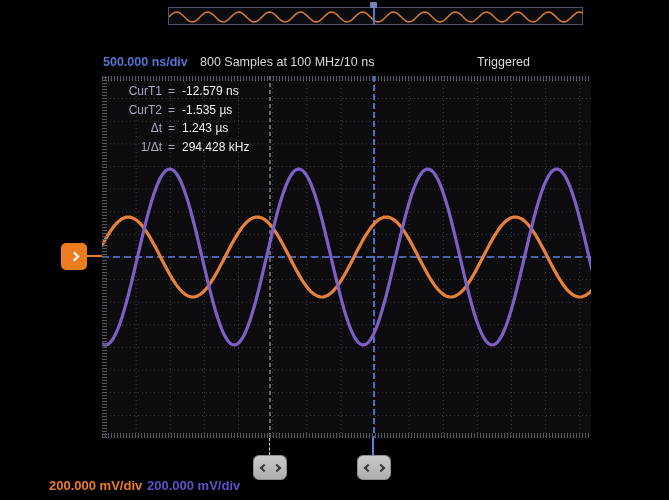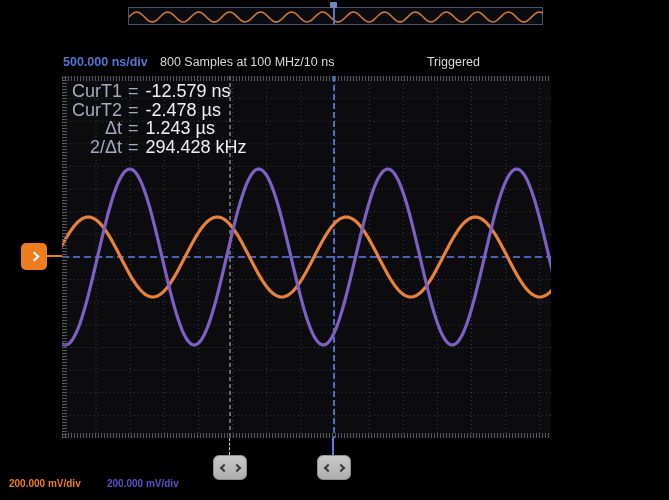--- a/index.html
+++ b/index.html
@@ -5,48 +5,48 @@
   :root{
     --ch1:#ee7d20; --ch1-wave:#e8813a;
     --ch2:#5f50c9; --ch2-wave:#7d60c6;
     --accent:#5674d2; --cursor-blue:#5b7de6; --cursor-gray:#cfcfcf;
     --handle-gray:#bdbdbd; --grid:#3c3c44; --tick:#56565e;
     --label-text:#a4abc0; --value-text:#f0f0f0; --white-text:#d9d9d9;
   }
   *{margin:0;padding:0;box-sizing:border-box;}
   html,body{background:#000;}
   body{font-family:"Liberation Sans","DejaVu Sans",sans-serif;}
-  .page{position:relative;width:551px;height:500px;background:#000;overflow:hidden;}
+  .page{position:relative;width:551px;height:500px;background:#000;overflow:hidden;margin-left:40px;}
 
   
   .preview{position:absolute;left:128px;top:7px;width:415px;height:18px;
            background:#0a0b0e;border:1px solid #46536f;}
   .preview svg{position:absolute;left:0;top:0;}
   .trig-marker{position:absolute;left:330px;top:2px;width:7px;height:6px;
                background:#7186bb;border-radius:1px;}
   .trig-stem{position:absolute;left:333px;top:8px;width:2px;height:17px;background:#5b74c8;}
 
   
   .hdr{position:absolute;top:55px;font-size:12.5px;white-space:nowrap;}
   .timebase{left:63px;color:var(--accent);font-weight:bold;}
   .samples{left:160px;color:var(--white-text);}
-  .status{right:71px;color:var(--white-text);}
+  .status{right:61px;color:var(--white-text);}
 
   
   .plot{position:absolute;left:62px;top:76px;width:546px;height:362px;background:#0c0c0e;}
   .plot svg{position:absolute;left:0;top:0;}
   .comb{position:absolute;}
   .comb.h{left:0;right:0;height:5px;
           background:repeating-linear-gradient(90deg,var(--tick) 0 1px,transparent 1px 3px);}
   .comb.v{top:0;bottom:0;width:5px;
           background:repeating-linear-gradient(0deg,var(--tick) 0 1px,transparent 1px 3px);}
   .comb.top{top:0;} .comb.bottom{bottom:0;} .comb.left{left:0;} .comb.right{right:0;}
 
   
-  .meas{position:absolute;left:72px;top:82px;font-size:18px;line-height:18.5px;}
+  .meas{position:absolute;left:72px;top:82px;font-size:12px;line-height:18.5px;}
   .meas-row{display:flex;white-space:nowrap;}
   .meas-label{display:inline-block;width:50px;text-align:right;color:var(--label-text);}
   .meas-eq{color:var(--label-text);margin:0 7px 0 6px;}
   .meas-value{color:var(--value-text);font-weight:normal;}
 
   
   .btn{position:absolute;display:flex;align-items:center;justify-content:center;
        border-radius:5px;cursor:pointer;}
   .ch1-btn{left:21px;top:243px;width:26px;height:27px;background:var(--ch1);}
   .trig-btn{left:624px;top:241px;width:29px;height:32px;background:#6f7dcb;
@@ -69,21 +69,21 @@
              border-left:1px dashed var(--cursor-gray);}
   .stem-blue{position:absolute;left:332px;top:438px;height:17px;width:2px;
              background:var(--cursor-blue);}
   .handle{position:absolute;top:455px;width:34px;height:25px;
           background:linear-gradient(#c9c9c9,#aeaeae);border:1px solid #8f8f8f;
           border-radius:6px;display:flex;align-items:center;justify-content:center;
           gap:7px;cursor:pointer;}
   .handle.h1{left:213px;} .handle.h2{left:317px;}
 
   
-  .scale{position:absolute;top:478px;font-size:10px;font-weight:bold;white-space:nowrap;}
+  .scale{position:absolute;top:478px;font-size:13px;font-weight:bold;white-space:nowrap;}
   .scale.ch1{left:9px;color:var(--ch1);}
   .scale.ch2{left:107px;color:var(--ch2);}
 </style>
 </head>
 <body>
 
 <div class="page">
 
   <div class="preview">
     <svg width="415" height="18">
@@ -143,29 +143,29 @@
 
   <div class="meas">
     <div class="meas-row">
       <span class="meas-label">CurT1</span>
         <span class="meas-eq">=</span>
         <span class="meas-value">-12.579 ns</span>
     </div>
     <div class="meas-row">
       <span class="meas-label">CurT2</span>
         <span class="meas-eq">=</span>
-        <span class="meas-value">-2.478 µs</span>
+        <span class="meas-value">-1.535 µs</span>
     </div>
     <div class="meas-row">
       <span class="meas-label">Δt</span>
         <span class="meas-eq">=</span>
         <span class="meas-value">1.243 µs</span>
     </div>
     <div class="meas-row">
-      <span class="meas-label">2/Δt</span>
+      <span class="meas-label">1/Δt</span>
         <span class="meas-eq">=</span>
         <span class="meas-value">294.428 kHz</span>
     </div>
   </div>
 
   <div class="btn ch1-btn">
     <span class="chev r"></span>
   </div>
   <div class="connector ch1-conn"></div>
 

